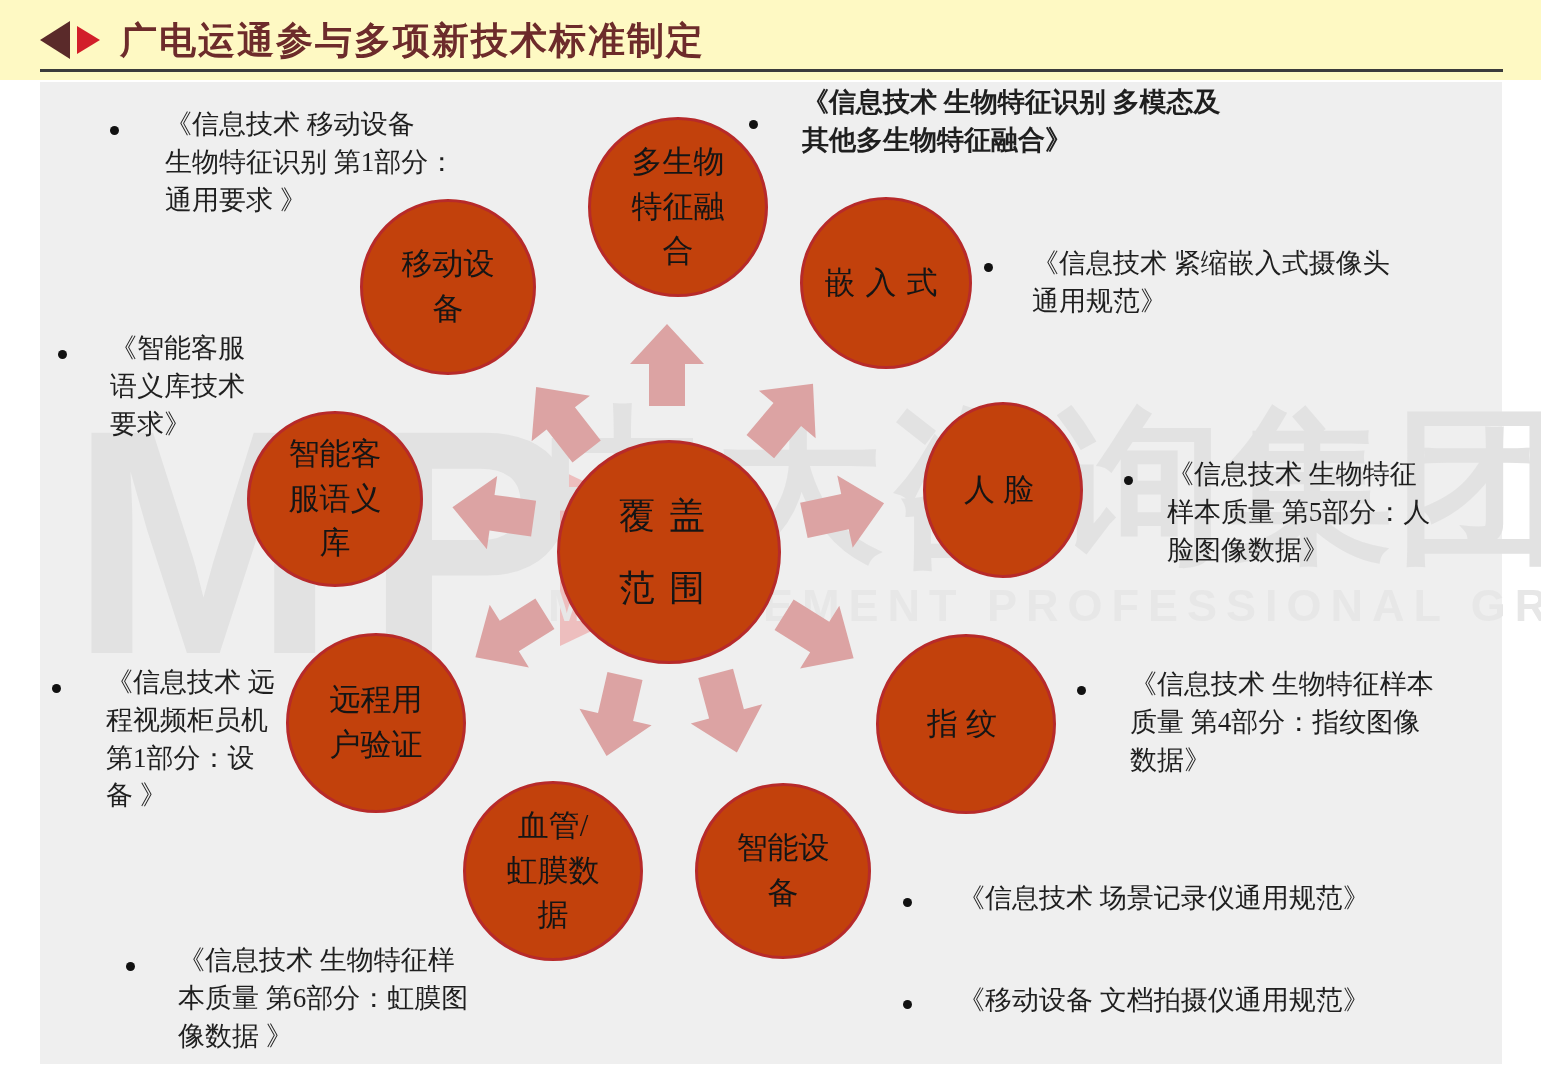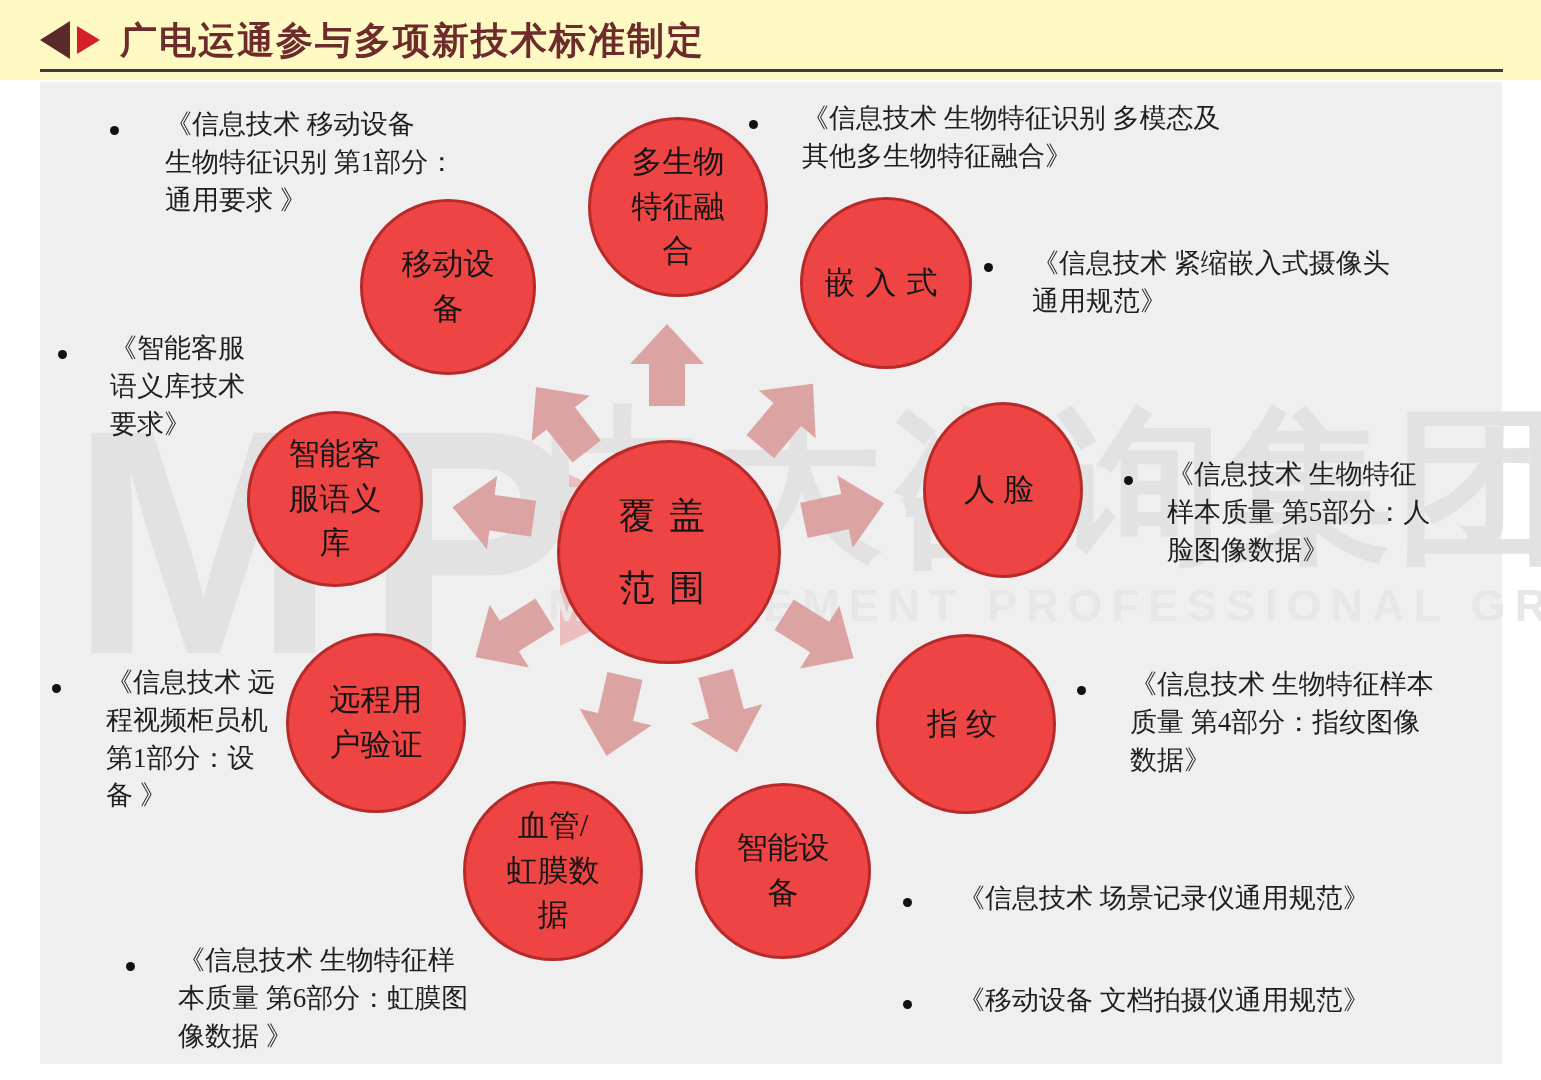--- a/index.html
+++ b/index.html
@@ -25,21 +25,21 @@
   
   .wm{position:absolute;z-index:1;color:#e2e2e2;font-family:"Liberation Sans","DejaVu Sans",sans-serif;font-weight:bold;pointer-events:none;}
   .wm-mp{left:30px;top:300px;font-size:320px;letter-spacing:28px;line-height:1;}
   .wm-cn{left:505px;top:320px;font-size:168px;letter-spacing:2px;line-height:1;white-space:nowrap;}
   .wm-en{left:508px;top:498px;font-size:45px;letter-spacing:9px;color:#e7e7e7;white-space:nowrap;}
   .wm-tri{position:absolute;left:520px;top:388px;z-index:1;}
   
   .arrows{position:absolute;left:0;top:0;z-index:2;}
   
   .node{
-    position:absolute;z-index:3;background:#ef4444;border:3px solid #b72a2a;border-radius:50%;
+    position:absolute;z-index:3;background:#c2410c;border:3px solid #b72a2a;border-radius:50%;
     display:flex;align-items:center;justify-content:center;text-align:center;
     font-size:31px;line-height:1.45;color:#151515;white-space:pre-line;
     box-sizing:border-box;
   }
   .node-center{left:517px;top:358px;width:224px;height:224px;font-size:36px;line-height:2.0;letter-spacing:14px;border-width:3px;}
   .node-mobile{left:320px;top:117px;width:176px;height:176px;}
   .node-multibio{left:548px;top:35px;width:180px;height:180px;}
   .node-embedded{left:760px;top:115px;width:172px;height:172px;letter-spacing:10px;}
   .node-face{left:883px;top:320px;width:160px;height:176px;letter-spacing:8px;text-align:center;}
   .node-smartcs{left:207px;top:329px;width:176px;height:176px;}
@@ -47,21 +47,21 @@
   .node-fingerprint{left:836px;top:552px;width:180px;height:180px;letter-spacing:8px;}
   .node-vessel{left:423px;top:699px;width:180px;height:180px;}
   .node-smartdev{left:655px;top:701px;width:176px;height:176px;}
   
   .dot{position:absolute;width:9px;height:9px;border-radius:50%;background:#111;z-index:4;}
   .bullet-text{
     position:absolute;z-index:4;font-size:27px;line-height:1.40;color:#1f1f1f;
     white-space:pre-line;
   }
   .d1{left:70px;top:44px;}   .t1{left:125px;top:24px;width:340px;}
-  .d2{left:709px;top:38px;}  .t2{left:762px;top:18px;width:500px;}
+  .d2{left:709px;top:38px;}  .t2{left:762px;top:2px;width:500px;font-weight:bold;}
   .d3{left:944px;top:181px;} .t3{left:992px;top:163px;width:440px;}
   .d4{left:18px;top:268px;}  .t4{left:70px;top:248px;width:180px;}
   .d5{left:1084px;top:394px;}.t5{left:1127px;top:374px;width:330px;}
   .d6{left:1037px;top:604px;}.t6{left:1090px;top:584px;width:360px;}
   .d7{left:12px;top:602px;}  .t7{left:66px;top:582px;width:200px;}
   .d8{left:86px;top:880px;}  .t8{left:138px;top:860px;width:340px;}
   .d9{left:863px;top:816px;} .t9{left:918px;top:798px;width:560px;}
   .d10{left:863px;top:918px;}.t10{left:918px;top:900px;width:560px;}
 </style>
 </head>

